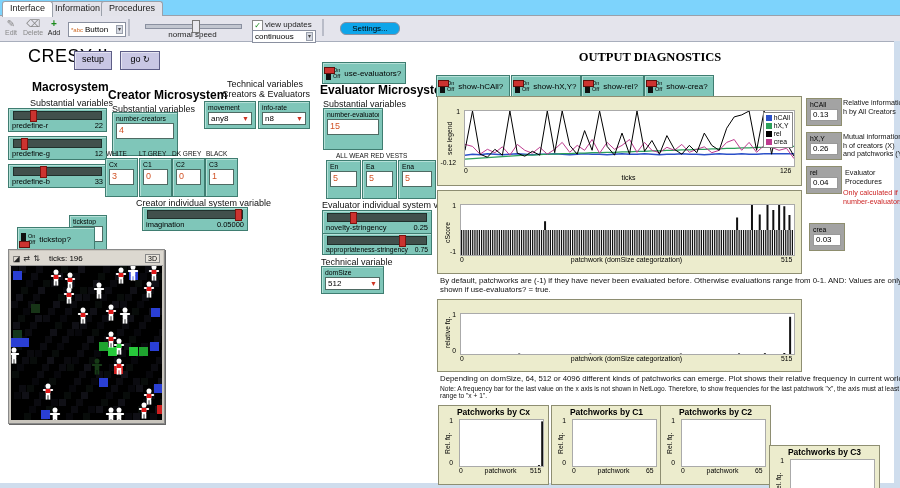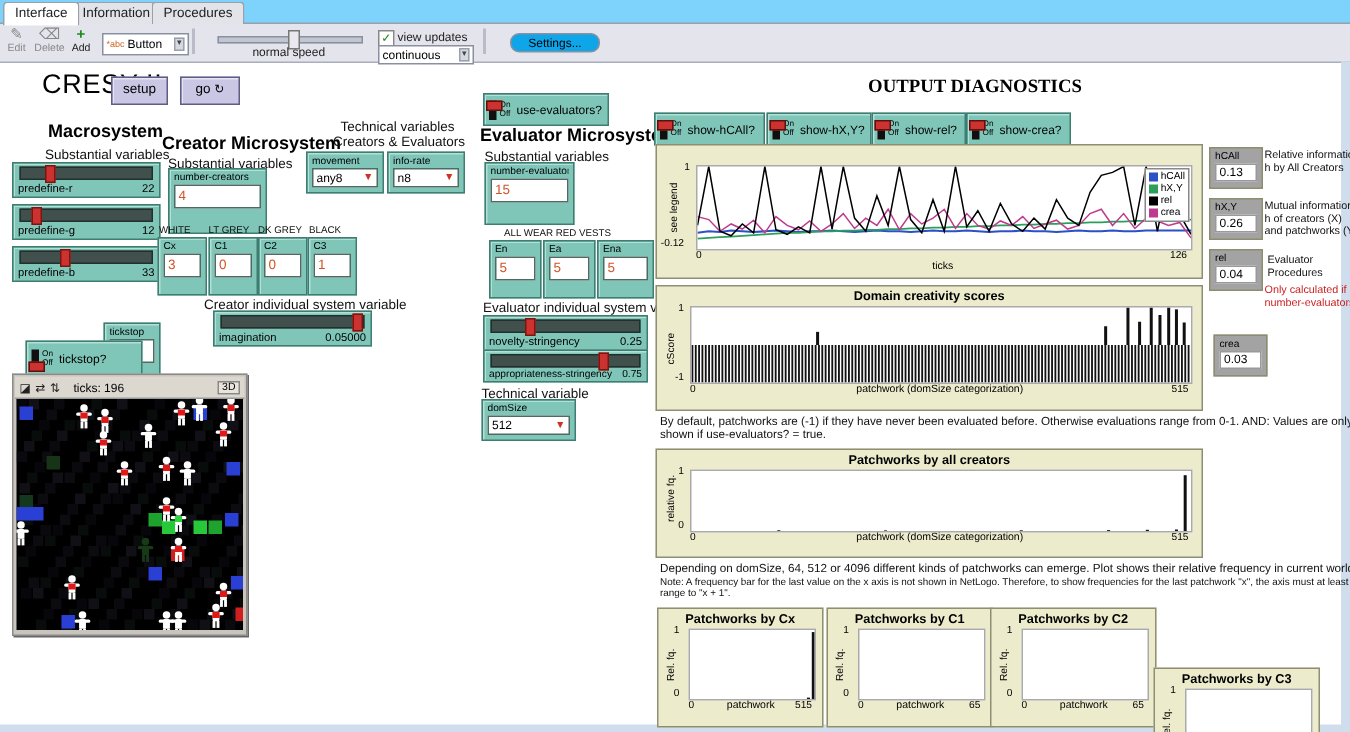--- a/index.html
+++ b/index.html
@@ -769,21 +769,20 @@
 <div class="rednote" style="left:843px;top:188px;">
   <div>Only calculated if</div>
     <div>number-evaluators &gt;</div>
 </div>
 <div class="nl-monitor" style="left:809px;top:206px;width:28px;height:22px;margin-top:17px;">
   <div class="mlabel">crea</div>
   <div class="mfield">0.03</div>
 </div>
 
 <div class="plot" style="left:437px;top:190px;width:363px;height:82px;">
-  <div class="ptitle">Domain creativity scores</div>
   <div class="parea" style="left:22px;top:13px;width:333px;height:50px;">
     <svg width="333" height="50">
         <rect x="0.00" y="25" width="1.22" height="25" fill="#111111"></rect>
         <rect x="2.22" y="25" width="1.22" height="25" fill="#111111"></rect>
         <rect x="4.44" y="25" width="1.22" height="25" fill="#111111"></rect>
         <rect x="6.66" y="25" width="1.22" height="25" fill="#111111"></rect>
         <rect x="8.88" y="25" width="1.22" height="25" fill="#111111"></rect>
         <rect x="11.10" y="25" width="1.22" height="25" fill="#111111"></rect>
         <rect x="13.32" y="25" width="1.22" height="25" fill="#111111"></rect>
         <rect x="15.54" y="25" width="1.22" height="25" fill="#111111"></rect>
@@ -944,21 +943,20 @@
   <span class="ytick" style="left:0px;top:57px;">-1</span>
   <span class="ylab" style="left:6px;top:52px;">cScore</span>
   <span class="xtick" style="left:22px;top:65px;">0</span>
   <span class="xtick" style="left:343px;top:65px;">515</span>
   <div class="xlab" style="left:22px;top:65px;width:333px;">patchwork (domSize categorization)</div>
 </div>
 <div class="note" style="left:440px;top:276px;">By default, patchworks are (-1) if they have never been evaluated before. Otherwise evaluations range from 0-1. AND: Values are only</div>
 <div class="note" style="left:440px;top:285px;">shown if use-evaluators? = true.</div>
 
 <div class="plot" style="left:437px;top:299px;width:363px;height:71px;">
-  <div class="ptitle">Patchworks by all creators</div>
   <div class="parea" style="left:22px;top:13px;width:333px;height:40px;">
     <svg width="333" height="40">
         <rect x="57.19" y="39.52" width="2" height="0.48" fill="#111111"></rect>
         <rect x="128.32" y="39.60" width="2" height="0.40" fill="#111111"></rect>
         <rect x="218.84" y="39.52" width="2" height="0.48" fill="#111111"></rect>
         <rect x="277.04" y="39.40" width="2" height="0.60" fill="#111111"></rect>
         <rect x="302.90" y="39.20" width="2" height="0.80" fill="#111111"></rect>
         <rect x="322.30" y="39.00" width="2" height="1.00" fill="#111111"></rect>
         <rect x="328.12" y="2.80" width="2" height="37.20" fill="#111111"></rect>
       </svg>

